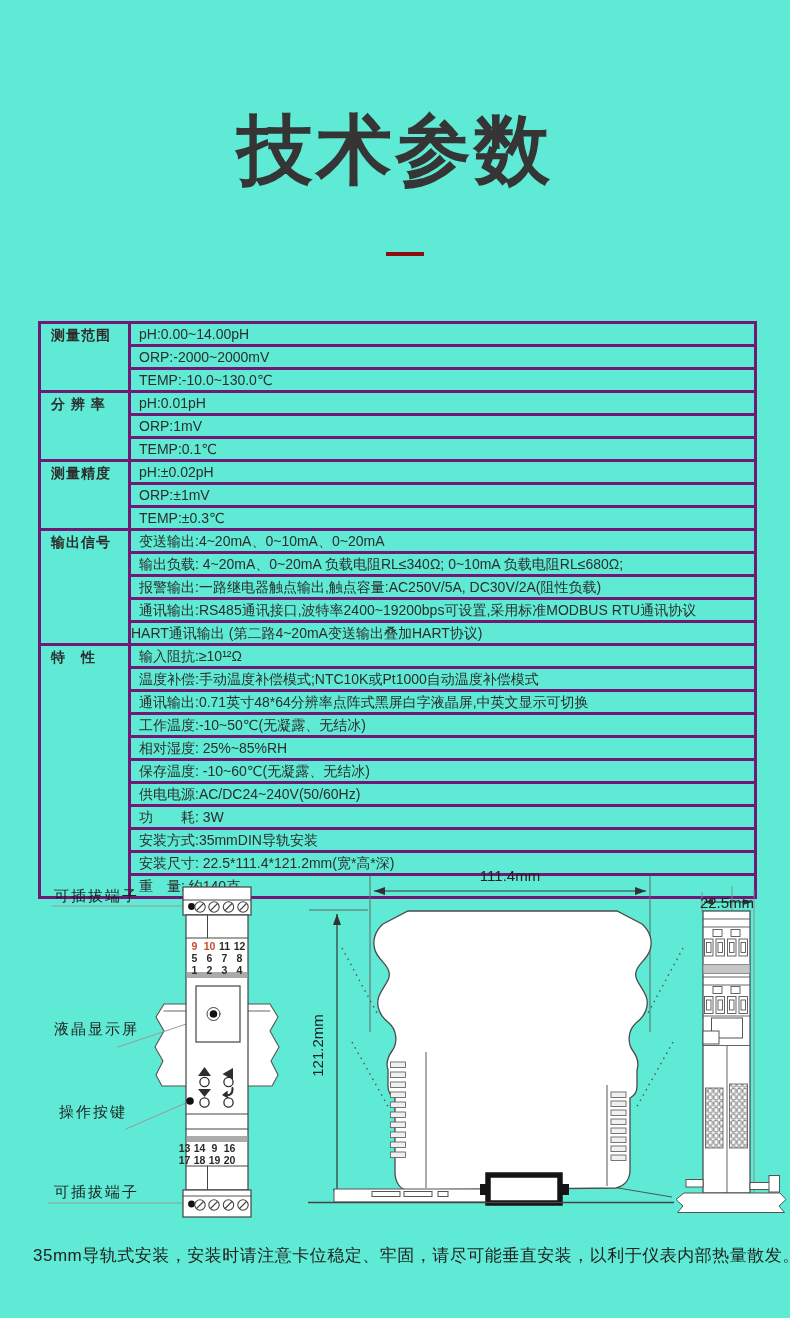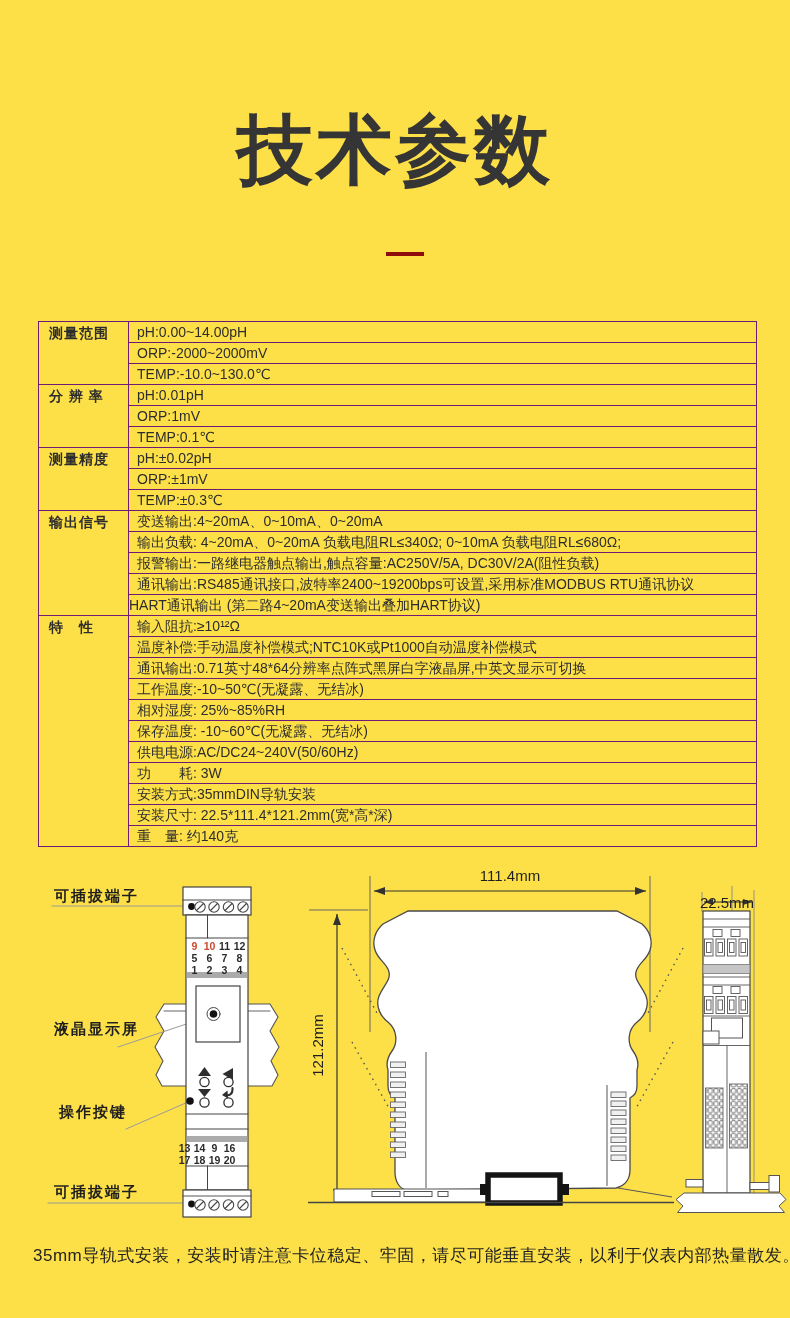--- a/index.html
+++ b/index.html
@@ -1,33 +1,33 @@
 <!DOCTYPE html>
 <html><head>
 <meta charset="utf-8">
 <style>
   * { box-sizing: border-box; }
   html,body { margin:0; padding:0; background:#fff; }
-  .page { position:relative; width:790px; height:1318px; background:#fde047; overflow:hidden;
+  .page { position:relative; width:790px; height:1318px; background:#5eead4; overflow:hidden;
           font-family:"Liberation Sans","DejaVu Sans",sans-serif; color:#2e2e2e;padding-left:32px; }
 
   .title { position:absolute; top:112px; left:0; width:100%; margin:0; text-align:center;
            font-size:76px; font-weight:900; color:#353535; letter-spacing:3px; line-height:1; }
   .title-dash { position:absolute; top:252px; left:386px; width:38px; height:4px; background:#8e0c0c; }
 
   table.spec { position:absolute; top:321px; left:38px; width:719px; border-collapse:collapse;
                table-layout:fixed; font-size:14px; color:#2d2d2d; }
-  table.spec td { border:1px solid #701a75; height:20px; line-height:20px; padding:0 4px 0 8px;
+  table.spec td { border:3px solid #701a75; height:20px; line-height:20px; padding:0 4px 0 8px;
                   white-space:nowrap; overflow:hidden; }
   table.spec td.h { font-weight:bold; vertical-align:top; padding:1px 2px 0 10px; letter-spacing:1px; }
   table.spec td.center { text-align:left; padding-left:0; }
 
   .figures { position:absolute; top:855px; left:0; width:790px; height:385px; }
   .figures svg { position:absolute; top:0; left:0; }
-  .fig-label { position:absolute; font-size:15px; font-weight:bold; color:#1f1f1f;
+  .fig-label { position:absolute; font-size:15px; font-weight:normal; color:#1f1f1f;
                letter-spacing:2px; white-space:nowrap; line-height:15px; }
   .dim-label { position:absolute; font-size:15px; color:#1f1f1f; white-space:nowrap;
                text-align:center; line-height:15px; }
   .dim-label.vert { transform:rotate(-90deg); }
   .num-grid { position:absolute; display:grid; grid-template-columns:repeat(4,1fr);
               font-size:10.5px; font-weight:bold; color:#2b2b2b; text-align:center; }
   .num-grid span { align-self:center; }
   .num-grid .red { color:#c84a30; }
 
   .note { position:absolute; top:1244px; left:33px; width:740px; margin:0; font-size:17px;

